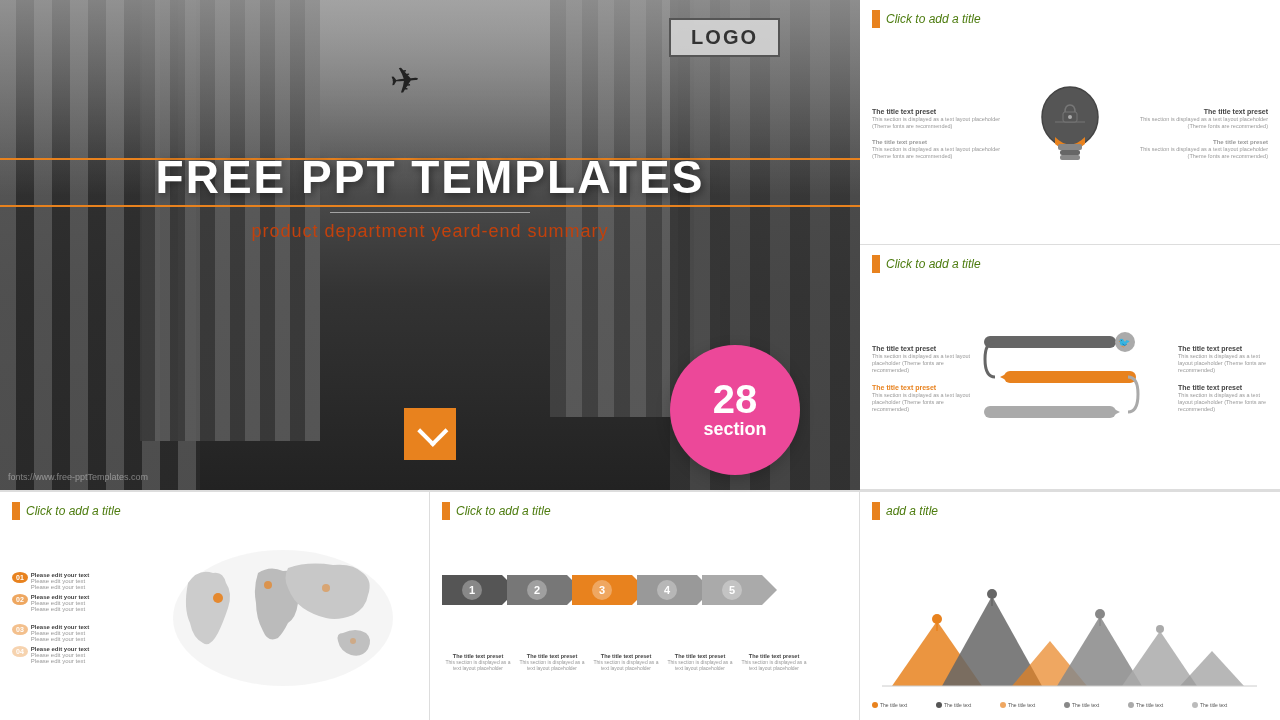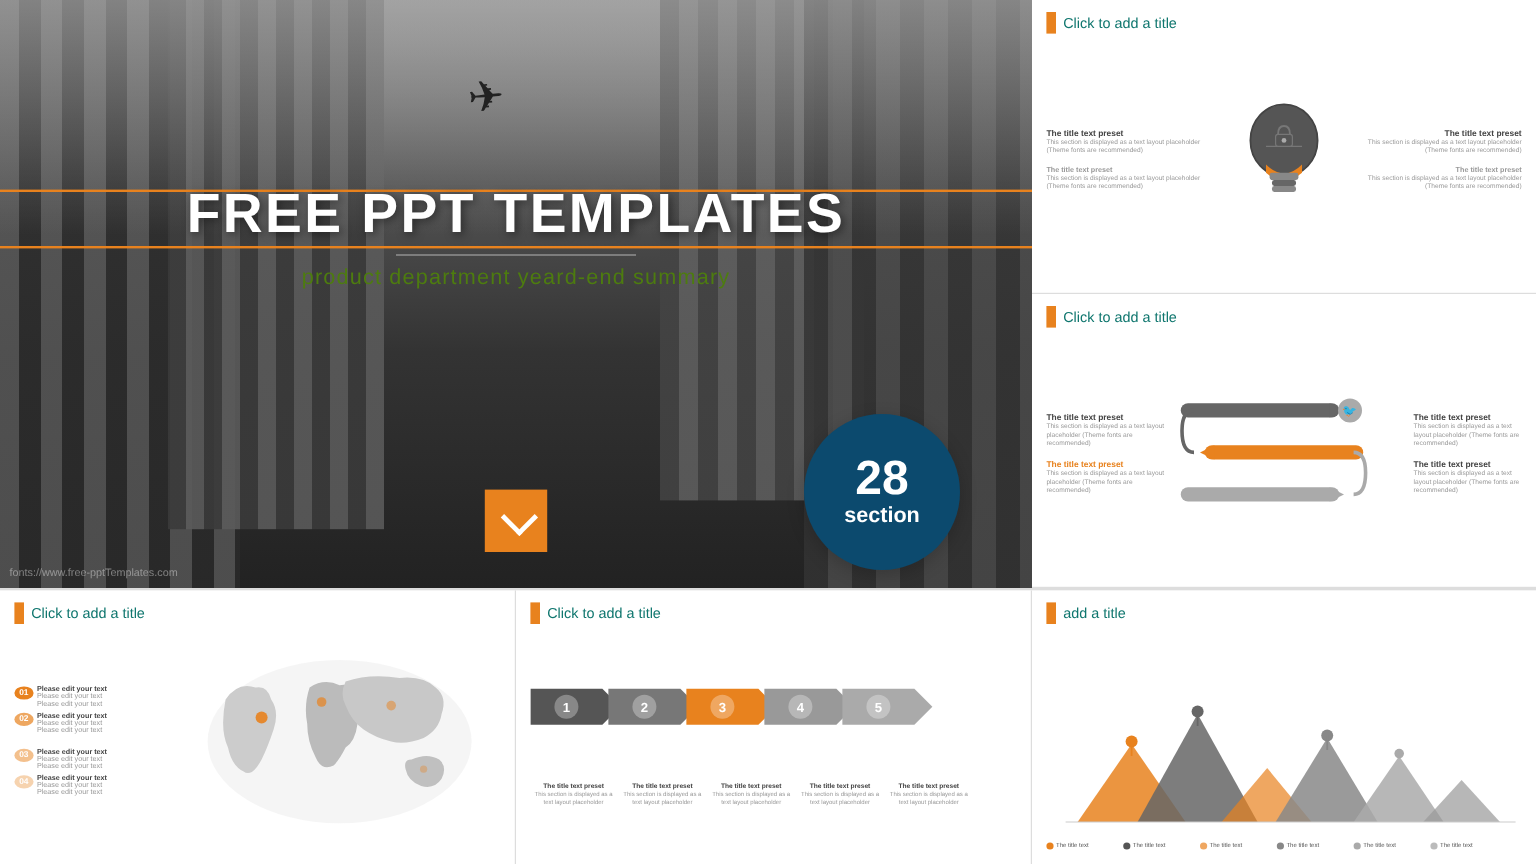--- a/index.html
+++ b/index.html
@@ -141,21 +141,21 @@
       font-size: 46px;
       font-weight: 900;
       color: #fff;
       text-shadow: 2px 2px 8px rgba(0,0,0,0.5);
       letter-spacing: 2px;
       margin-bottom: 8px;
     }
 
     .main-subtitle {
       font-size: 18px;
-      color: #4d7c0f;
+      color: #c2410c;
       font-weight: 300;
       letter-spacing: 1px;
       margin-bottom: 28px;
     }
 
     .to-start-btn {
       display: inline-block;
       border: 2px solid #fff;
       color: #fff;
       font-size: 20px;
@@ -222,21 +222,22 @@
 
     .orange-rect {
       width: 8px;
       height: 18px;
       background: #e8821e;
       flex-shrink: 0;
     }
 
     .click-add-title {
       font-size: 12px;
-      color: #0f766e;
+      color: #4d7c0f;
+      font-style: italic;
     }
 
     
 
     
 
     .layout {
       width: 1280px;
       height: 720px;
       display: grid;
@@ -286,21 +287,21 @@
     }
 
     
     .badge-circle {
       position: absolute;
       bottom: 220px;
       left: 670px;
       width: 130px;
       height: 130px;
       border-radius: 50%;
-      background: #0c4a6e;
+      background: #ec4899;
       display: flex;
       flex-direction: column;
       align-items: center;
       justify-content: center;
       z-index: 100;
       box-shadow: 0 4px 15px rgba(0,0,0,0.2);
     }
 
     .badge-number {
       font-size: 40px;
@@ -345,20 +346,23 @@
     </div>
     <div class="sky-overlay"></div>
 
     <div class="orange-line-top"></div>
     <div class="orange-line-bottom"></div>
 
     <div class="airplane">✈</div>
 
     <div class="birds">^ ^ ^</div>
 
+    <div class="logo-box">
+      <span>LOGO</span>
+    </div>
 
     <div class="main-content">
       <div class="main-title">FREE PPT TEMPLATES</div>
       <div style="width:200px; height:1px; background:rgba(255,255,255,0.5); margin:4px auto 8px;"></div>
       <div class="main-subtitle">product department yeard-end summary</div>
       <div style="height:20px;"></div>
     </div>
 
     <div class="chevron-down"></div>
 
@@ -583,21 +587,21 @@
               <div style="color:#999; font-size:5px; line-height:1.3;">This section is displayed as a text layout placeholder</div>
             </div>
           <div style="width:72px; text-align:center;">
               <div style="font-weight:700;">The title text preset</div>
               <div style="color:#999; font-size:5px; line-height:1.3;">This section is displayed as a text layout placeholder</div>
             </div>
         </div>
       </div>
     </div>
 
-    <div class="bottom-thumb" style="border-right:none;text-align:right;">
+    <div class="bottom-thumb" style="border-right:none;">
       <div class="slide-thumb-title">
         <div class="orange-rect"></div>
         <span class="click-add-title">add a title</span>
       </div>
       <div style="height:calc(100% - 28px); display:flex; flex-direction:column; justify-content:flex-end;">
 
         <div>
           <svg width="390" height="120" viewBox="0 0 390 120">
 
             <path d="M20 110 L65 45 L110 110 Z" fill="#e8821e" opacity="0.85"></path>

